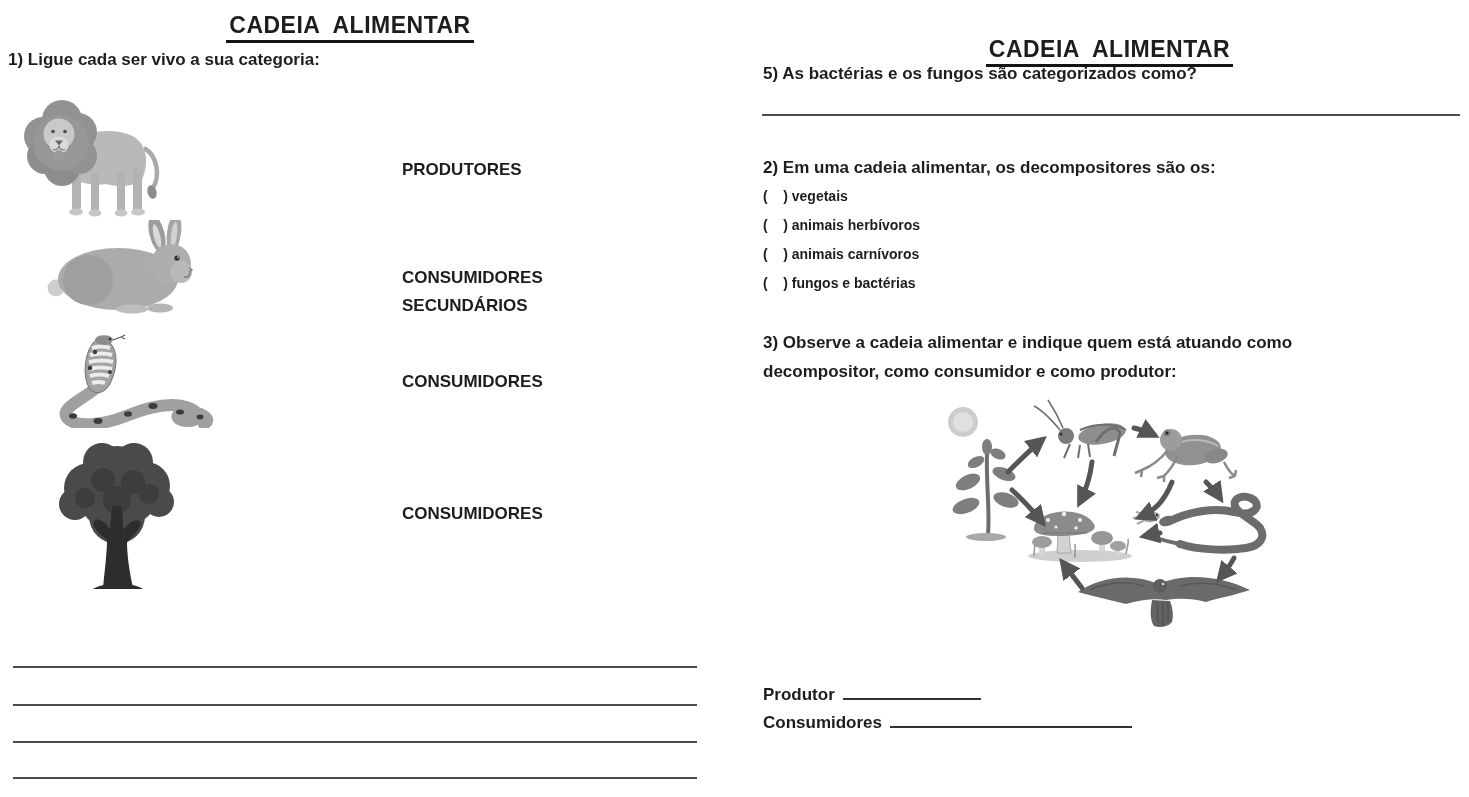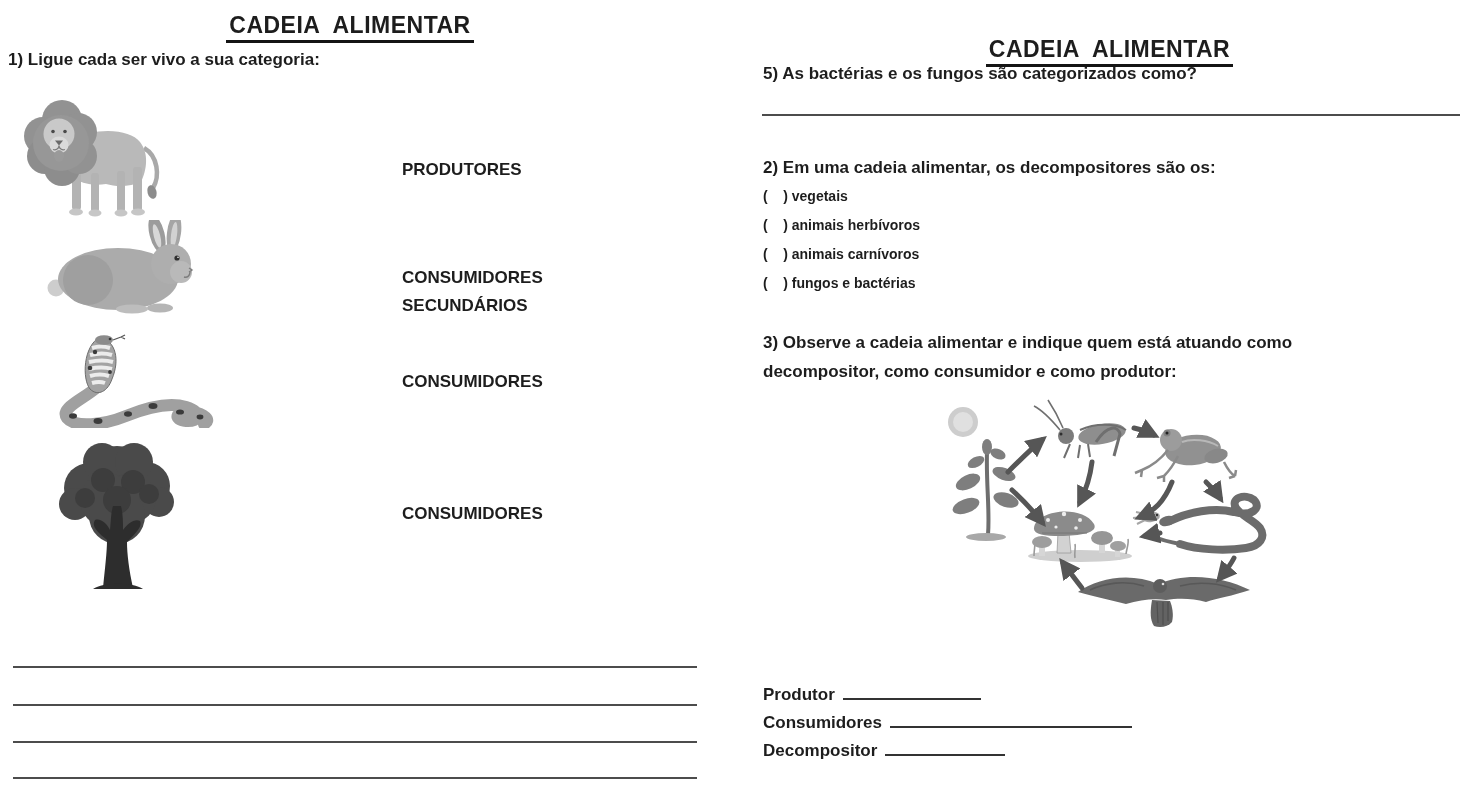--- a/index.html
+++ b/index.html
@@ -262,17 +262,14 @@
       <path d="M152,198 C145,189 139,181 133,173" marker-end="url(#ah)"></path>
     </g>
   </svg>
 
   <div class="abs ansrow" style="left:763px;top:653px;">
     <span>Produtor</span><span class="ansline" style="width:138px;"></span>
   </div>
   <div class="abs ansrow" style="left:763px;top:681px;">
     <span>Consumidores</span><span class="ansline" style="width:242px;"></span>
   </div>
-  <div class="abs ansrow" style="left:763px;top:709px;">
-    <span>Decompositor</span><span class="ansline" style="width:120px;"></span>
-  </div>
 
 </div>
 
 </body></html>

